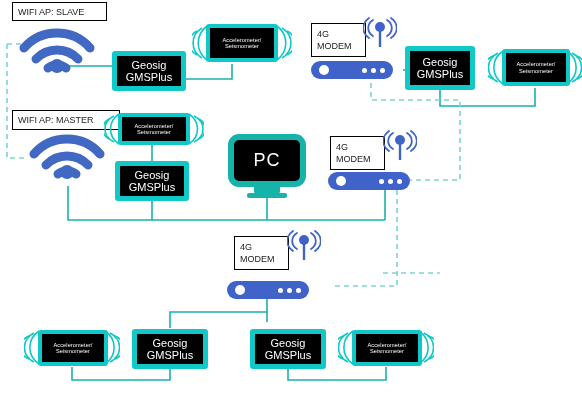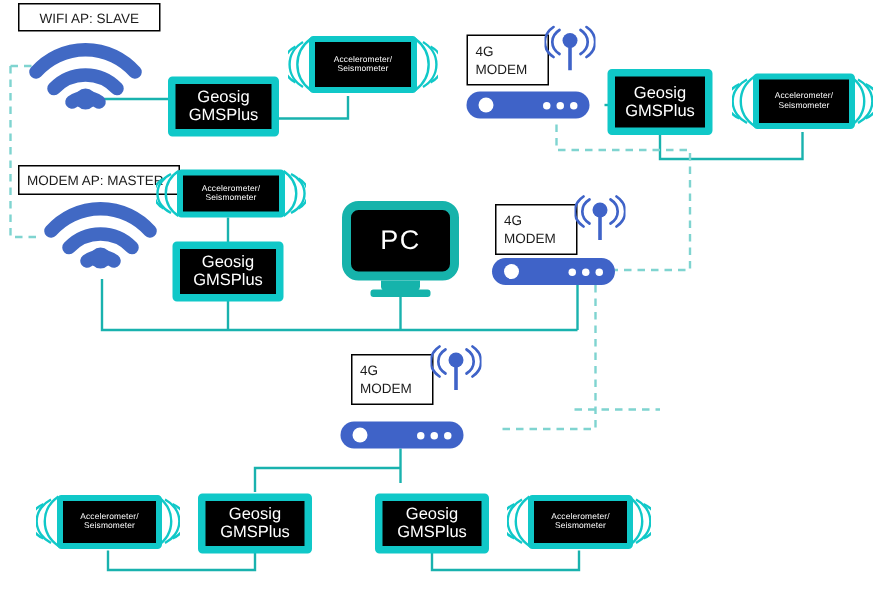--- a/index.html
+++ b/index.html
@@ -18,21 +18,21 @@
   
   .waves{position:absolute;top:0;height:100%;width:18px;pointer-events:none;}
   .waves svg{display:block;width:100%;height:100%;}
 
   
   .labelbox{position:absolute;box-sizing:border-box;background:#ffffff;
             border:1.5px solid #000000;color:#1b1b1b;display:flex;
             align-items:center;justify-content:flex-start;padding:0 5px;
             font-size:9px;white-space:nowrap;}
   .labelbox.two{flex-direction:column;align-items:flex-start;justify-content:center;line-height:1.35;}
-  .labelbox.center{justify-content:center;}
+  .labelbox.center{}
 
   
   .pc{position:absolute;}
   .pc .screen{position:absolute;left:0;top:0;width:100%;height:53px;
        box-sizing:border-box;background:#000000;border:6px solid #16b3ab;
        border-radius:11px;display:flex;align-items:center;justify-content:center;
        color:#ffffff;font-size:18px;letter-spacing:1px;}
   .pc .neck{position:absolute;left:50%;top:53px;transform:translateX(-50%);
        width:26px;height:7px;background:#16b3ab;border-radius:0 0 3px 3px;}
   .pc .base{position:absolute;left:50%;top:59px;transform:translateX(-50%);
@@ -192,21 +192,21 @@
         </g>
       </svg>
     </div>
     <div class="devbox sensor" style="left:14px;top:2px;width:68px;height:37px;">
       <span>Accelerometer/</span>
       <span>Seismometer</span>
     </div>
   </div>
 
   <div class="labelbox" style="left:12px;top:110px;width:108px;height:20px;">
-    <span>MODEM AP:  MASTER</span>
+    <span>WIFI AP:  MASTER</span>
   </div>
   <div class="wifi" style="left:28px;top:128px;">
     <svg viewBox="0 0 78 58" xmlns="http://www.w3.org/2000/svg">
       <g fill="none" stroke="#4169c4" stroke-width="9" stroke-linecap="round">
         <path d="M6,26 A44,44 0 0 1 72,26"></path>
         <path d="M18,37 A29,29 0 0 1 60,37"></path>
         <path d="M30,46 A15,15 0 0 1 48,46"></path>
       </g>
       <circle cx="39" cy="44" r="7" fill="#4169c4"></circle>
     </svg>

